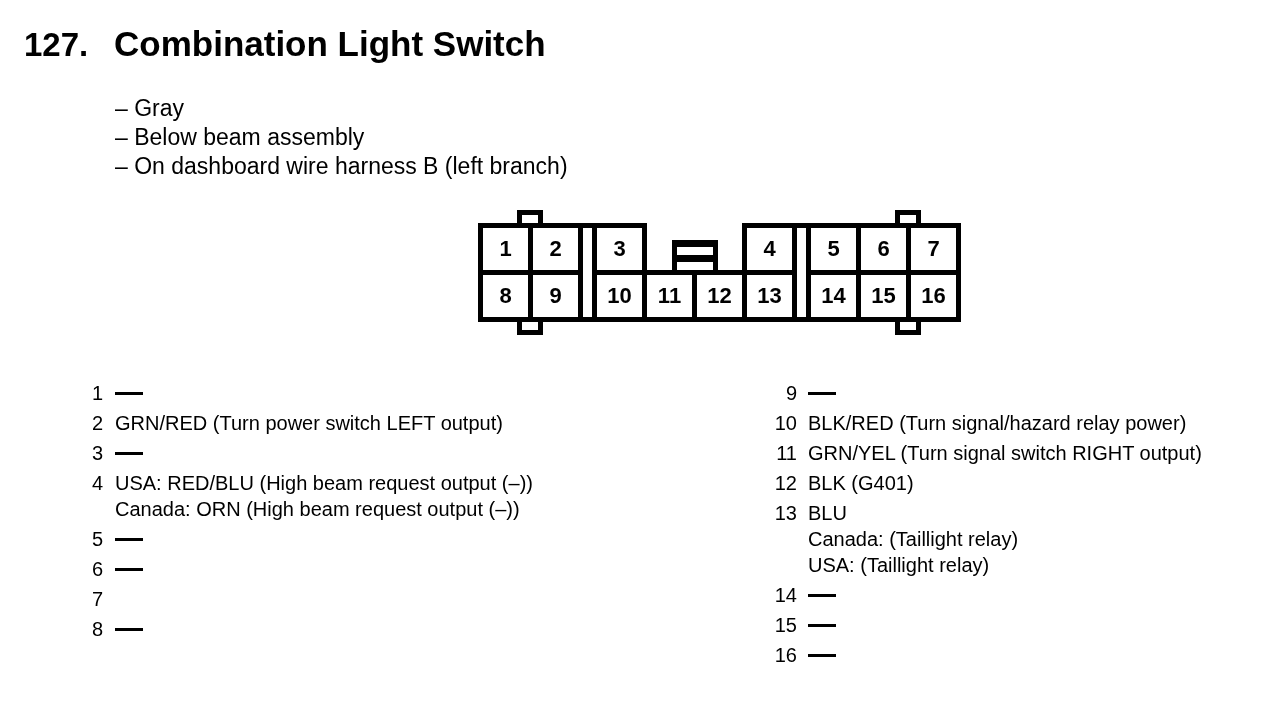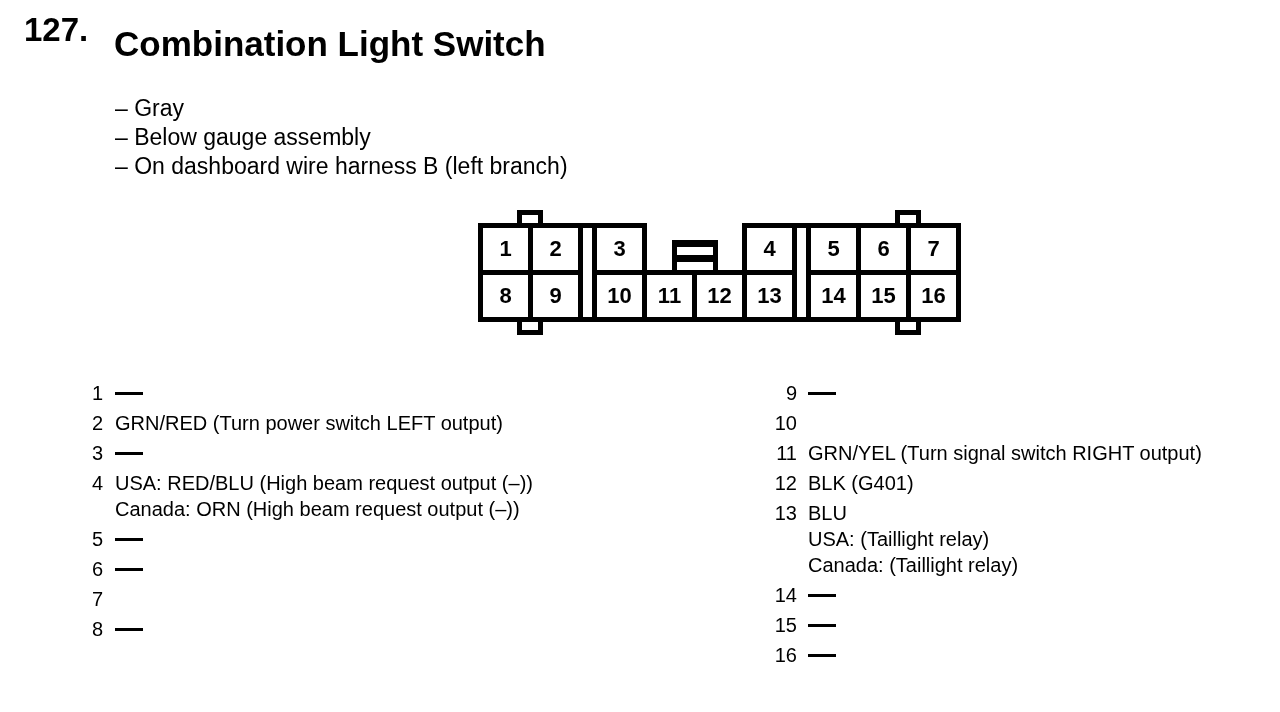--- a/index.html
+++ b/index.html
@@ -7,21 +7,21 @@
   body {
     position: relative;
     background: #ffffff;
     color: #000000;
     font-family: "Liberation Sans", sans-serif;
     overflow: hidden;
   }
 
   
   #section-number {
-    position: absolute; left: 24px; top: 11px;
+    position: absolute; left: 24px; top: 26px;
     font-size: 33px; font-weight: bold; white-space: nowrap;
   }
   #page-title {
     position: absolute; left: 114px; top: 24px;
     font-size: 35px; font-weight: bold; white-space: nowrap;
   }
   #property-list {
     position: absolute; left: 115px; top: 94px;
     font-size: 23px; line-height: 29px;
   }
@@ -89,21 +89,21 @@
     vertical-align: 5px;
   }
 </style>
 </head>
 <body>
 
 <div id="section-number">127.</div>
 <h1 id="page-title">Combination Light Switch</h1>
 <div id="property-list">
     <div class="property-item">– Gray</div>
-    <div class="property-item">– Below gauge assembly</div>
+    <div class="property-item">– Below beam assembly</div>
     <div class="property-item">– On dashboard wire harness B (left branch)</div>
   </div>
 
 <div id="connector">
     <div class="conn-tab" style="left: 39px; top: 0px;"></div>
     <div class="conn-tab" style="left: 417px; top: 0px;"></div>
     <div class="conn-tab" style="left: 39px; top: 107px;"></div>
     <div class="conn-tab" style="left: 417px; top: 107px;"></div>
     <div class="conn-latch">
       <div class="latch-slot s1"></div>
@@ -183,39 +183,42 @@
   </div>
 <div id="pin-list-right" class="pin-list">
     <div class="pin-item">
       <span class="pin-num">9</span>
       <div class="pin-lines">
         <div class="pin-line"><span class="nc-dash"></span></div>
       </div>
     </div>
     <div class="pin-item">
       <span class="pin-num">10</span>
+      <div class="pin-lines">
+        <div class="pin-line">BLK/RED (Turn signal/hazard relay power)</div>
+      </div>
     </div>
     <div class="pin-item">
       <span class="pin-num">11</span>
       <div class="pin-lines">
         <div class="pin-line">GRN/YEL (Turn signal switch RIGHT output)</div>
       </div>
     </div>
     <div class="pin-item">
       <span class="pin-num">12</span>
       <div class="pin-lines">
         <div class="pin-line">BLK (G401)</div>
       </div>
     </div>
     <div class="pin-item">
       <span class="pin-num">13</span>
       <div class="pin-lines">
         <div class="pin-line">BLU</div>
+        <div class="pin-line">Canada: (Taillight relay)</div>
         <div class="pin-line">USA: (Taillight relay)</div>
-        <div class="pin-line">Canada: (Taillight relay)</div>
       </div>
     </div>
     <div class="pin-item">
       <span class="pin-num">14</span>
       <div class="pin-lines">
         <div class="pin-line"><span class="nc-dash"></span></div>
       </div>
     </div>
     <div class="pin-item">
       <span class="pin-num">15</span>

